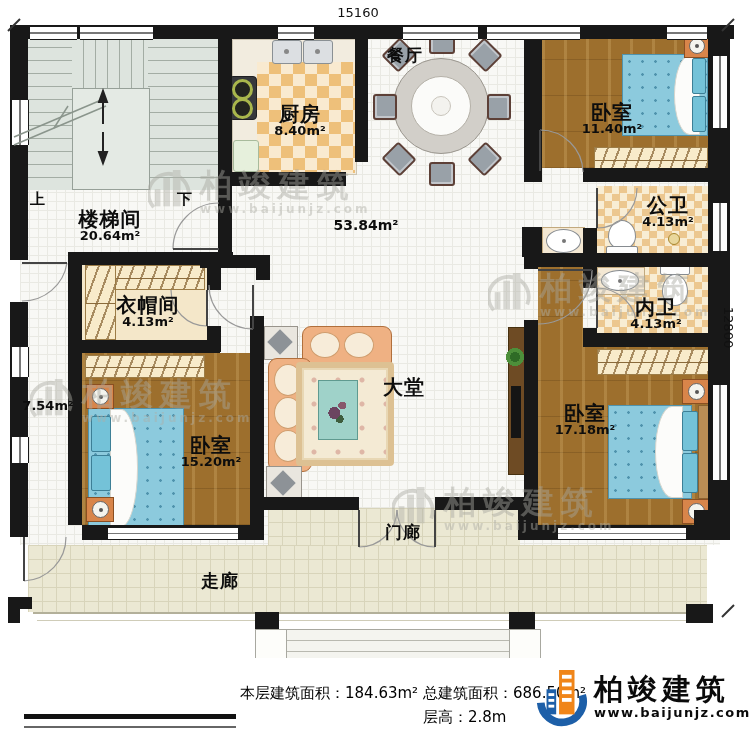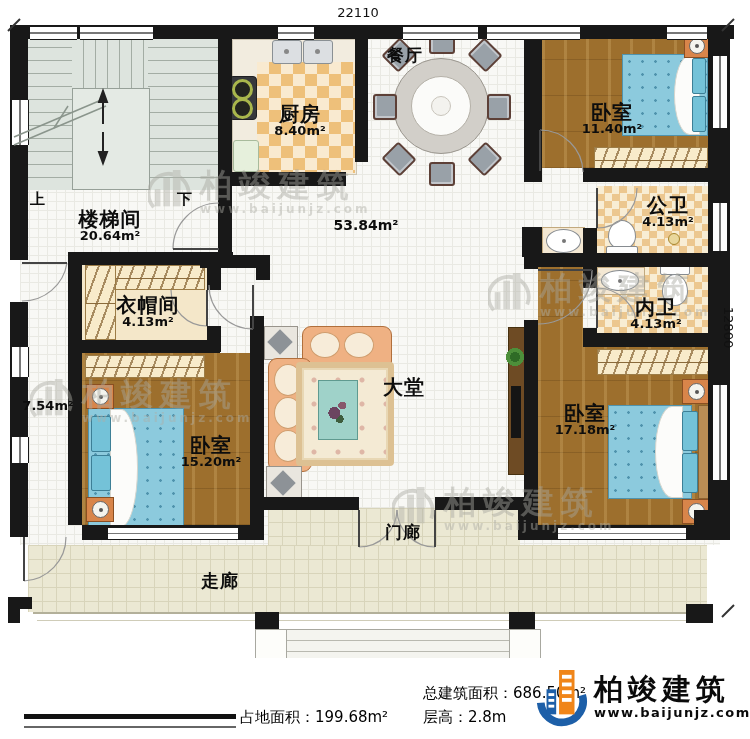--- a/index.html
+++ b/index.html
@@ -381,27 +381,27 @@
   <div class="lbl" style="left:48px;top:398px;">
       <div class="ar" style="font-size:13px;">7.54m²</div>
     </div>
   <div class="lbl" style="left:403px;top:523px;">
       <div class="nm" style="font-size:17px;">门廊</div>
     </div>
   <div class="lbl" style="left:220px;top:572px;">
       <div class="nm" style="font-size:18px;">走廊</div>
     </div>
 
-  <div class="dim" style="left:358px;top:5px;transform:translateX(-50%);">22110</div>
+  <div class="dim" style="left:358px;top:5px;transform:translateX(-50%);">15160</div>
   <div class="dim" style="left:702px;top:320px;width:52px;text-align:center;transform:rotate(90deg);">12800</div>
 
   <div id="footer">
     <div class="uline1"></div>
     <div class="uline2"></div>
-    <div class="stat" style="left:240px;top:50px;"><span>占地面积：</span><span>199.68m²</span></div>
+    <div class="stat" style="left:240px;top:26px;"><span>本层建筑面积：</span><span>184.63m²</span></div>
     <div class="stat" style="left:423px;top:26px;"><span>总建筑面积：</span><span>686.50m²</span></div>
     <div class="stat" style="left:423px;top:50px;"><span>层高：</span><span>2.8m</span></div>
     <div class="brand">
       <svg width="54" height="62" viewBox="0 0 56 64">
         <path d="M7 38 a22 22 0 1 0 43 -8" fill="none" stroke="#1d5fa8" stroke-width="8"></path>
         <rect x="26" y="4" width="16" height="46" fill="#f08519"></rect>
         <rect x="29" y="9" width="10" height="4" fill="#fff"></rect>
           <rect x="29" y="17" width="10" height="4" fill="#fff"></rect>
           <rect x="29" y="25" width="10" height="4" fill="#fff"></rect>
           <rect x="29" y="33" width="10" height="4" fill="#fff"></rect>

